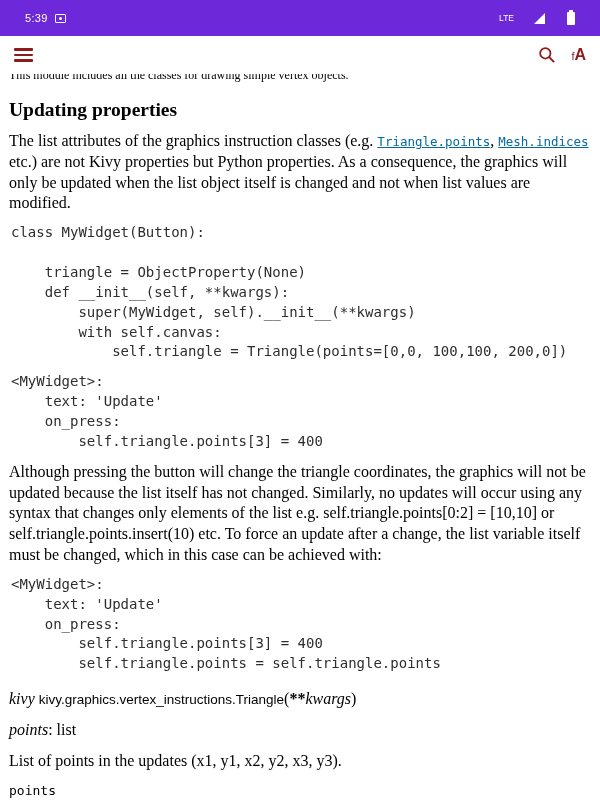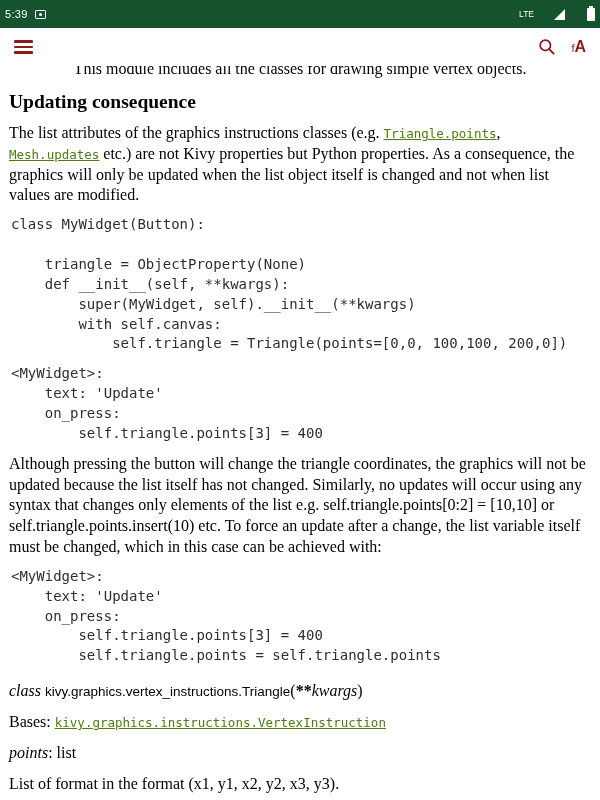--- a/index.html
+++ b/index.html
@@ -1,21 +1,21 @@
 <!DOCTYPE html>
 <html><head>
 <meta charset="utf-8">
 <style>
   * { margin:0; padding:0; box-sizing:border-box; }
   html,body { width:600px; height:800px; background:#fff; overflow:hidden;
     font-family:"Liberation Serif", serif; color:#000; }
 
   
-  .statusbar { height:28px; background:#14532d; color:#fff; display:flex; align-items:center;
-    padding:0 5px; font-family:"Liberation Sans", sans-serif; font-size:11px; }
+  .statusbar { height:36px; background:#6d28d9; color:#fff; display:flex; align-items:center;
+    padding:0 25px; font-family:"Liberation Sans", sans-serif; font-size:11px; }
   .sb-left { display:flex; align-items:center; gap:7px; }
   .sb-right { margin-left:auto; display:flex; align-items:center; gap:20px; }
   .sb-time { letter-spacing:.3px; }
   .sb-shot { width:11px; height:9px; border:1.4px solid #fff; border-radius:1px; position:relative; }
   .sb-shot:after { content:""; position:absolute; left:3px; top:2px; width:3px; height:3px;
     border-radius:50%; background:#fff; }
   .sb-lte { font-size:8.5px; }
   .sb-signal { width:0; height:0; border-left:11px solid transparent; border-bottom:11px solid #fff; }
   .sb-batt { width:8px; height:13px; background:#fff; border-radius:1px; position:relative; margin-left:2px;}
   .sb-batt:before { content:""; position:absolute; top:-2px; left:2px; width:4px; height:2px; background:#fff; }
@@ -25,25 +25,25 @@
   .burger { width:19px; cursor:pointer; }
   .burger div { height:2.4px; background:#8e1b1b; margin:3px 0; border-radius:1px; }
   .tb-right { margin-left:auto; display:flex; align-items:center; gap:14px; }
   .search-ic { width:20px; height:20px; cursor:pointer; }
   .fa-ic { color:#8e1b1b; font-family:"Liberation Sans", sans-serif; cursor:pointer; line-height:1; }
   .fa-ic .f { font-size:11px; } .fa-ic .A { font-size:16px; font-weight:bold; }
 
   
   .content { padding:0 9px; }
   .clipwrap { height:13px; overflow:hidden; }
-  .clipwrap p { margin-top:-6px; font-size:16px;text-align:center; }
+  .clipwrap p { margin-top:-6px; font-size:12px; }
 
   h2 { font-size:19.5px; margin:12px 0 10px 0; }
   p.body { font-size:16px; line-height:1.3; margin:9px 0; }
-  .mono-link { font-family:"DejaVu Sans Mono", monospace; font-size:12.5px; color:#4d7c0f;
+  .mono-link { font-family:"DejaVu Sans Mono", monospace; font-size:12.5px; color:#0369a1;
     text-decoration:underline; cursor:pointer; }
   pre.code { font-family:"DejaVu Sans Mono", monospace; font-size:14px; line-height:1.42;
     color:#2e2e2e; margin:9px 0 10px 2px; white-space:pre; }
 
   .sig { font-size:16px; margin:16px 0 6px 0; }
   .sig .kw { font-style:italic; }
   .sig .path { font-family:Liberation Sans, sans-serif; font-size:13.5px; }
   .sig .stars { font-weight:bold; }
   .sig .argname { font-weight:normal; font-style:italic; }
 
@@ -83,23 +83,23 @@
     <span class="fa-ic"><span class="f">f</span><span class="A">A</span></span>
   </div>
 </div>
 
 <div class="content">
 
   <div class="clipwrap">
     <p>This module includes all the classes for drawing simple vertex objects.</p>
   </div>
 
-  <h2>Updating consequence</h2>
+  <h2>Updating properties</h2>
 
-  <p class="body"><span>The list attributes of the graphics instructions classes (e.g. </span><span class="mono-link">Triangle.points</span><span>, </span><span class="mono-link">Mesh.updates</span><span> etc.) are not Kivy properties but Python properties. As a consequence, the graphics will only be updated when the list object itself is changed and not when list values are modified.</span></p>
+  <p class="body"><span>The list attributes of the graphics instruction classes (e.g. </span><span class="mono-link">Triangle.points</span><span>, </span><span class="mono-link">Mesh.indices</span><span> etc.) are not Kivy properties but Python properties. As a consequence, the graphics will only be updated when the list object itself is changed and not when list values are modified.</span></p>
 
 
   <pre class="code">class MyWidget(Button):
 
     triangle = ObjectProperty(None)
     def __init__(self, **kwargs):
         super(MyWidget, self).__init__(**kwargs)
         with self.canvas:
             self.triangle = Triangle(points=[0,0, 100,100, 200,0])</pre>
 
@@ -110,24 +110,23 @@
         self.triangle.points[3] = 400</pre>
 
   <p class="body">Although pressing the button will change the triangle coordinates, the graphics will not be updated because the list itself has not changed. Similarly, no updates will occur using any syntax that changes only elements of the list e.g. self.triangle.points[0:2] = [10,10] or self.triangle.points.insert(10) etc. To force an update after a change, the list variable itself must be changed, which in this case can be achieved with:</p>
 
   <pre class="code">&lt;MyWidget&gt;:
     text: 'Update'
     on_press:
         self.triangle.points[3] = 400
         self.triangle.points = self.triangle.points</pre>
 
-  <p class="sig"><span class="kw">class </span><span class="path">kivy.graphics.vertex_instructions.Triangle</span><span>(</span><span class="stars">**</span><span class="argname">kwargs</span><span>)</span></p>
+  <p class="sig"><span class="kw">kivy </span><span class="path">kivy.graphics.vertex_instructions.Triangle</span><span>(</span><span class="stars">**</span><span class="argname">kwargs</span><span>)</span></p>
 
-  <p class="defrow ind1"><span>Bases: </span><span class="mono-link">kivy.graphics.instructions.VertexInstruction</span></p>
 
 
   <p class="defrow ind2"><span class="param-name">points</span><span>: </span><span>list</span></p>
 
-  <p class="defrow ind3">List of format in the format (x1, y1, x2, y2, x3, y3).</p>
+  <p class="defrow ind3">List of points in the updates (x1, y1, x2, y2, x3, y3).</p>
 
   <p class="defrow ind1 attr-name">points</p>
 
 </div>
 
 </body></html>

